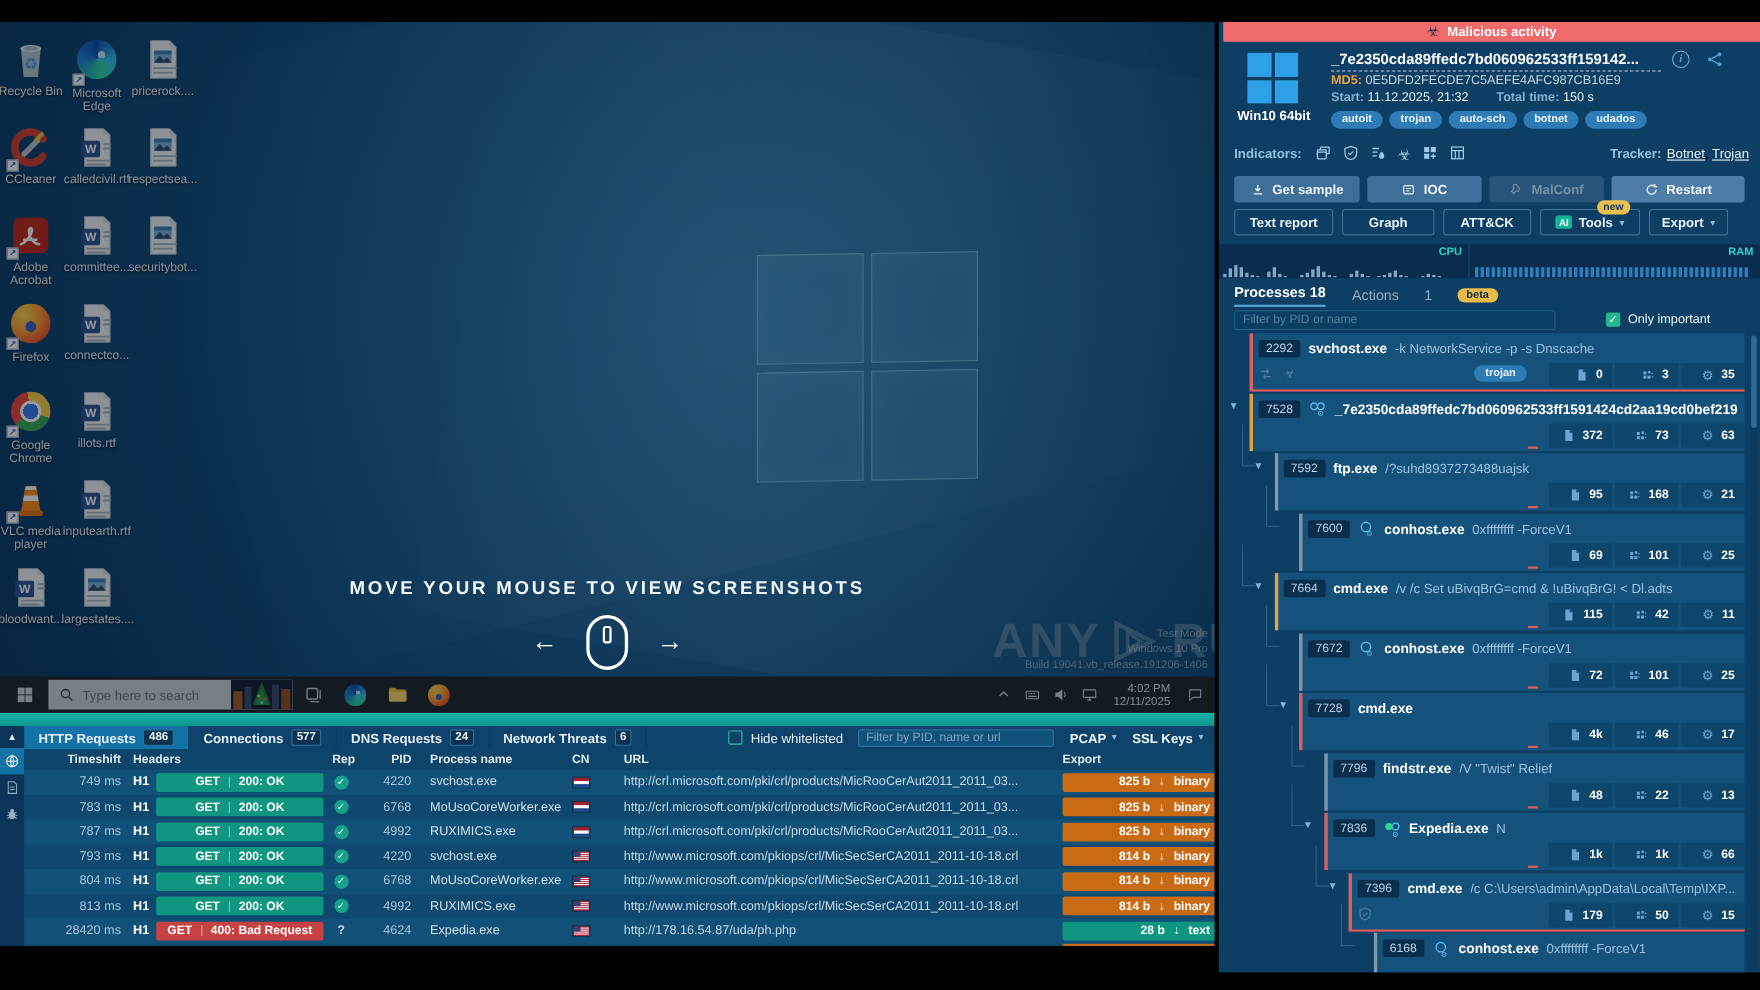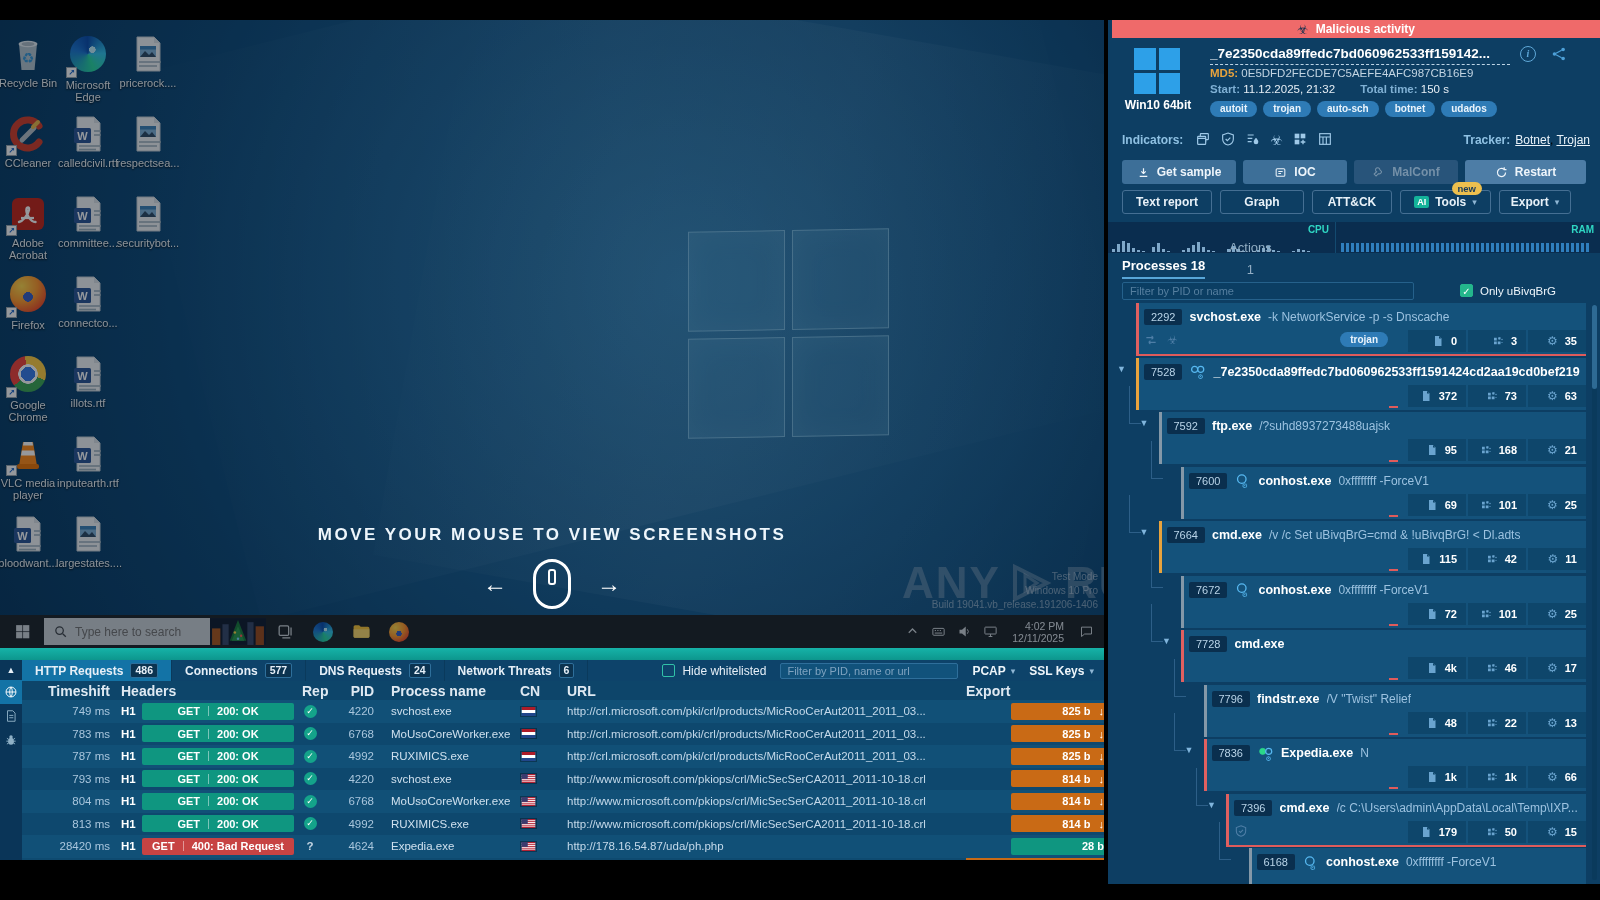--- a/index.html
+++ b/index.html
@@ -87,21 +87,21 @@
   #net-right { margin-left:auto; display:flex; align-items:center; gap:14px; padding-right:10px; }
   .checkbox { width:13px; height:13px; border:1.5px solid #31c1a8; border-radius:2px; }
   .checkbox.checked { background:#24b68c; border-color:#24b68c; color:#fff; font-size:10px; line-height:13px; text-align:center; }
   #hide-wl { display:flex; align-items:center; gap:7px; font-size:12px; color:#e6eff7; }
   #net-filter { width:178px; height:16px; background:#11527b; border:1px solid #2e6f9b; border-radius:2px;
     font-size:11px; color:#cfe2f0; padding:0 6px; outline:none; font-family:"Liberation Sans",sans-serif; }
   #net-filter::placeholder { color:#7fa3c0; }
   .net-dd { display:flex; align-items:center; gap:5px; font-size:12px; font-weight:bold; color:#eef5fa; }
   .caret { font-size:9px; color:#8fb6d4; }
 
-  #net-cols { position:absolute; left:22px; top:21px; right:0; height:19px; background:#0d456a; font-size:14px;
+  #net-cols { position:absolute; left:22px; top:21px; right:0; height:19px; background:#0d456a; font-size:11px;
     font-weight:bold; color:#dfe9f2; }
   #net-rows { position:absolute; left:22px; top:40px; right:0; bottom:0; }
   .nrow { position:absolute; left:0; right:0; height:22.5px; font-size:11.5px; }
   .nrow:nth-child(odd) { background:#115077; }
   .nrow:nth-child(even) { background:#0e486e; }
   .ncell { position:absolute; top:0; height:22.5px; display:flex; align-items:center; white-space:nowrap; }
   .c-time { left:0; width:88px; justify-content:flex-end; color:#a9c6dd; }
   .c-h1 { left:99px; color:#fff; font-weight:bold; }
   .c-badge { left:120px; width:152px; height:17px; top:2.5px; border-radius:2px; justify-content:center; gap:8px;
     color:#fff; font-weight:bold; font-size:11px; }
@@ -111,21 +111,21 @@
   .c-rep { left:280px; width:16px; justify-content:center; }
   .repcheck { width:13px; height:13px; border-radius:50%; background:#14a38a; color:#fff; font-size:9px;
     line-height:13px; text-align:center; font-weight:bold; }
   .repq { color:#c3d4e2; font-weight:bold; }
   .c-pid { left:300px; width:52px; justify-content:flex-end; color:#a9c6dd; }
   .c-proc { left:369px; width:125px; color:#cfe0ee; overflow:hidden; }
   .c-cn { left:498px; width:20px; }
   .c-cn svg { width:17px; height:11px; display:block; border:0.5px solid rgba(0,0,0,0.3); }
   .c-url { left:545px; width:395px; color:#c4d9ea; overflow:hidden; text-overflow:ellipsis; display:block; line-height:22.5px; }
   .c-content { left:944px; width:146px; height:17px; top:2.5px; border-radius:2px; justify-content:flex-end; gap:8px;
-    padding-right:12px; color:#fff; font-weight:bold; font-size:11px;margin-left:45px; }
+    padding-right:12px; color:#fff; font-weight:bold; font-size:11px; }
   .ct-binary { background:#c96a15; }
   .ct-text { background:#0f9680; }
   #net-sliver { position:absolute; left:966px; top:197.5px; width:146px; height:3px; background:#c96a15; }
   .colh { position:absolute; top:0; height:19px; display:flex; align-items:center; }
 
   
   #rpanel { position:absolute; left:1108px; top:20px; width:492px; height:864px; background:#0d3e63; overflow:hidden; }
   #alert-bar { position:absolute; left:4px; top:0; right:0; height:18px; background:#ef6a6a;
     display:flex; align-items:center; justify-content:center; gap:7px; }
   #alert-bar .bio { color:#15314f; font-size:13px; }
@@ -183,21 +183,21 @@
   .glabel { position:absolute; top:2px; font-size:10px; font-weight:bold; color:#2fd6c3; }
   #cpu-label { right:6px; }
   #ram-label { right:6px; }
   .bars { position:absolute; left:4px; right:4px; bottom:1px; height:24px; display:flex; align-items:flex-end; gap:2px; }
   .bars i { width:3px; background:#7fa8c9; display:block; }
   #ram-half .bars i { background:#2f7fbe; }
 
   #ptabs { position:absolute; left:14px; top:237px; right:14px; height:22px; display:flex; align-items:center; gap:24px;
     font-size:13px; }
   #ptab-proc { color:#fff; font-weight:bold; border-bottom:2px solid #58a6d8; padding-bottom:4px; }
-  #ptab-act { color:#92aec4; display:flex; gap:7px; align-items:center;flex-direction:column; }
+  #ptab-act { color:#92aec4; display:flex; gap:23px; align-items:center; }
   .beta { background:#e9b949; color:#0d3350; font-weight:bold; font-size:10px; border-radius:8px; padding:1px 8px; }
 
   #pfilter-row { position:absolute; left:14px; top:262px; right:14px; height:18px; }
   #pfilter { position:absolute; left:0; top:0; width:292px; height:18px; background:#0b3e63; border:1px solid #25618b;
     border-radius:2px; color:#cfe2f0; font-size:11px; padding:0 7px; outline:none; font-family:"Liberation Sans",sans-serif; }
   #pfilter::placeholder { color:#567f9f; }
   #only-imp { position:absolute; left:338px; top:2px; display:flex; gap:7px; align-items:center; font-size:11.5px; color:#eef5fb; }
 
   #ptree { position:absolute; left:0; top:283px; width:492px; bottom:0; overflow:hidden; }
   .prow { position:absolute; right:14px; height:52px; background:#14527b; }
@@ -1119,21 +1119,21 @@
         <span>Actions</span>
         <span>1</span>
         <span class="beta">beta</span>
       </span>
     </div>
 
     <div id="pfilter-row">
       <input id="pfilter" type="text" placeholder="Filter by PID or name" style="">
       <div id="only-imp">
         <div class="checkbox checked">✓</div>
-        <span>Only uBivqBrG</span>
+        <span>Only important</span>
       </div>
     </div>
 
     <div id="ptree">
         <div class="prow" style="top: 0px; left: 28px;">
           <div class="pbar bar-red"></div>
           <div class="pline1">
             <span class="pidchip">2292</span>
             <span class="pname">svchost.exe</span>
             <span class="pargs">-k NetworkService -p -s Dnscache</span>

